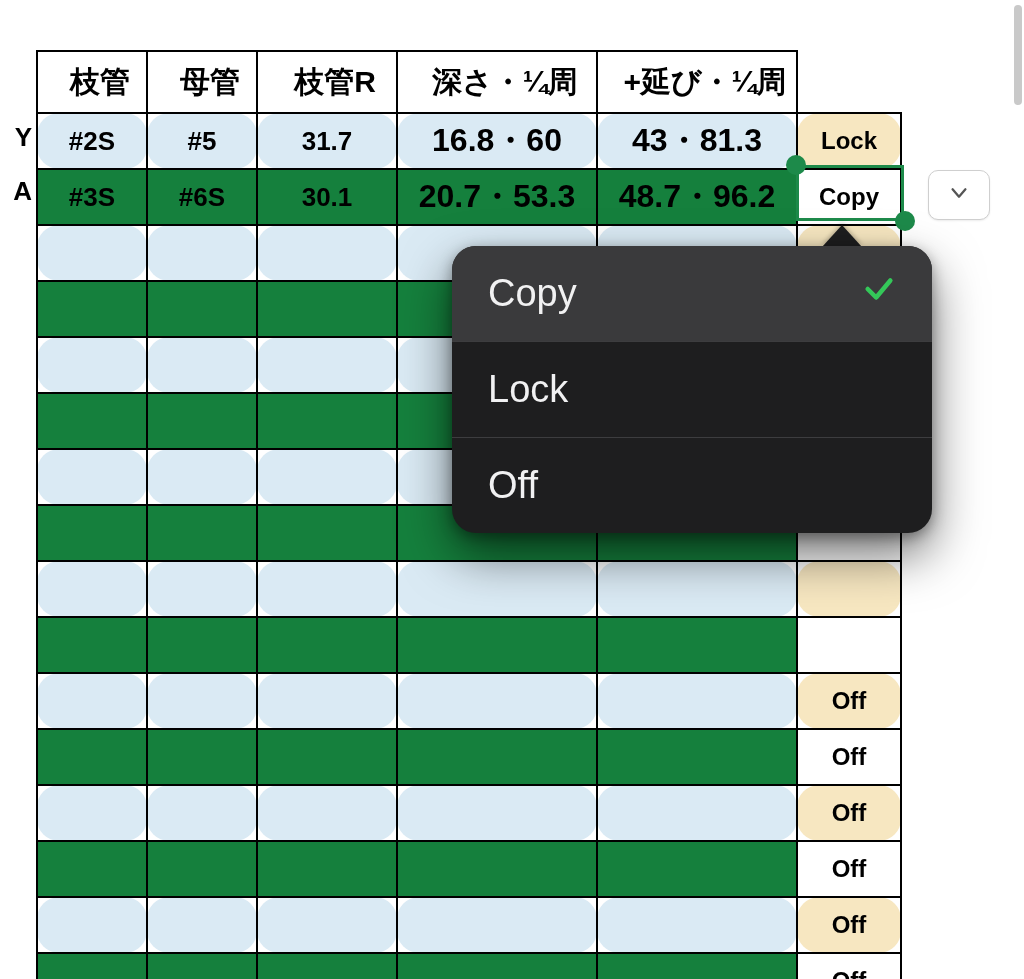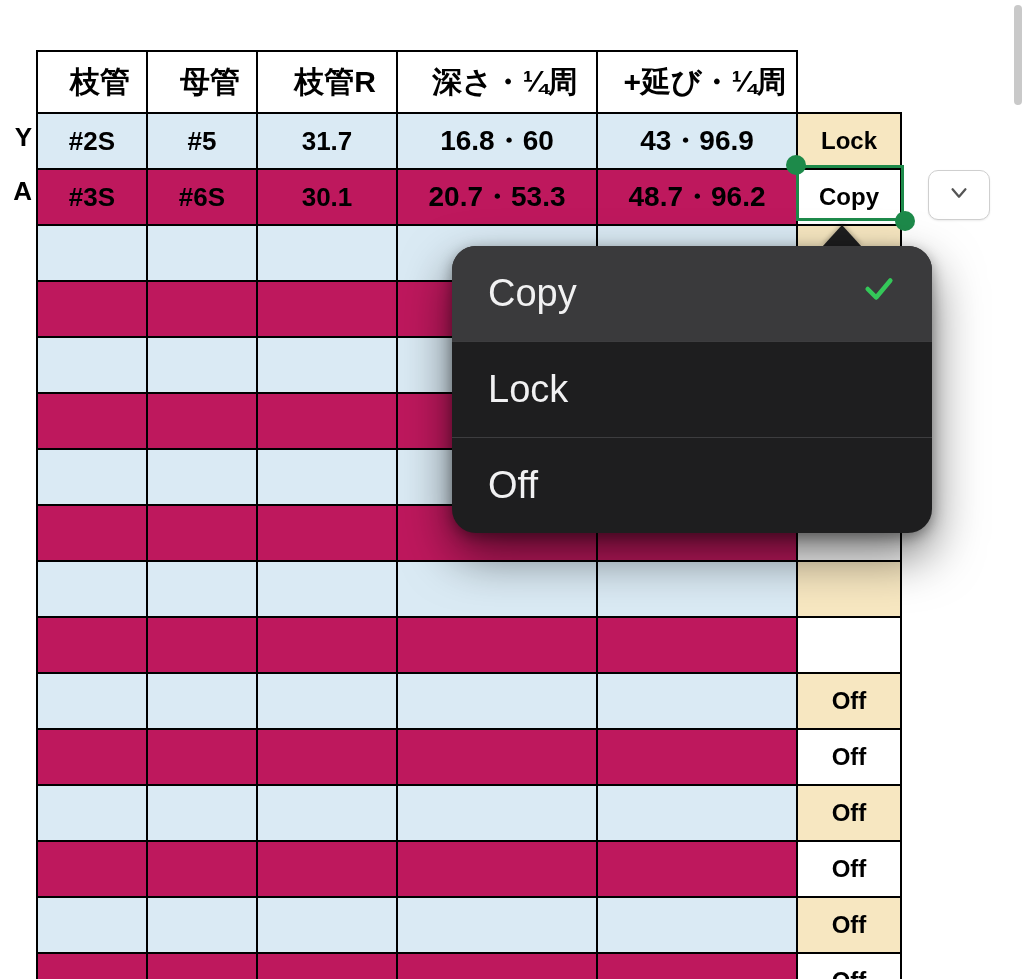--- a/index.html
+++ b/index.html
@@ -56,29 +56,29 @@
     height: 58px;
     font-size: 30px;
     background: #fff;
     padding-left: 17px;
   }
   table.sheet td {
     height: 52px;
     font-size: 26px;
   }
   table.sheet td.small {
-    font-size: 28px;
+    font-size: 32px;
   }
   table.sheet td.state {
     font-size: 24px;
   }
 
   
-  tr.even td { background: #daeaf4; }
-  tr.odd  td { background: #be185d; }
+  tr.even td { background: #daeaf4; border-radius: 22px; }
+  tr.odd  td { background: #15803d; }
   
   tr.even td.state-cell { background: #f7e7c1; }
   tr.odd  td.state-cell { background: #ffffff; }
 
   
   .selection-box {
     position: absolute;
     border: 3px solid #1d8a4a; 
     box-sizing: border-box;
     pointer-events: none;
@@ -184,21 +184,21 @@
         <th>+延び・¼周</th>
         <th style="border:none;background:transparent;"></th>
       </tr>
     </thead>
     <tbody id="tbody">
         <tr class="even">
           <td>#2S</td>
           <td>#5</td>
           <td>31.7</td>
           <td class="small">16.8・60</td>
-          <td class="small">43・96.9</td>
+          <td class="small">43・81.3</td>
           <td class="state state-cell">Lock</td>
         </tr>
         <tr class="odd">
           <td>#3S</td>
           <td>#6S</td>
           <td>30.1</td>
           <td class="small">20.7・53.3</td>
           <td class="small">48.7・96.2</td>
           <td class="state state-cell">Copy</td>
         </tr>

